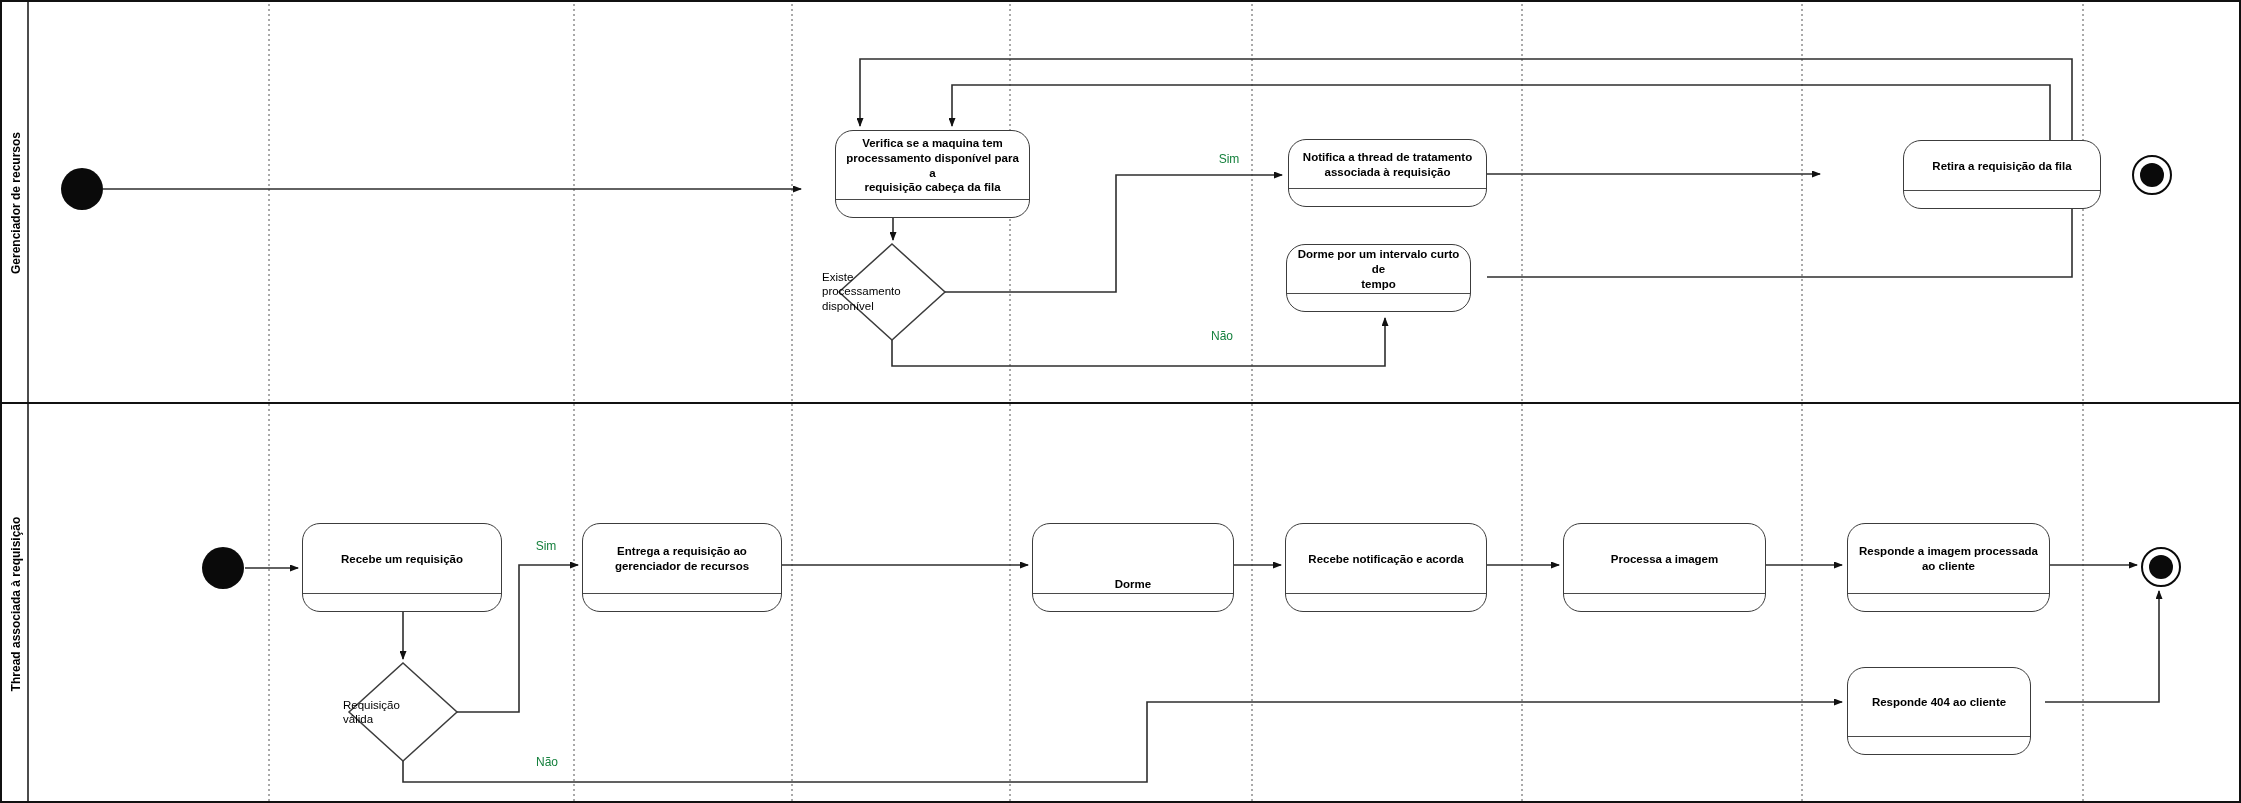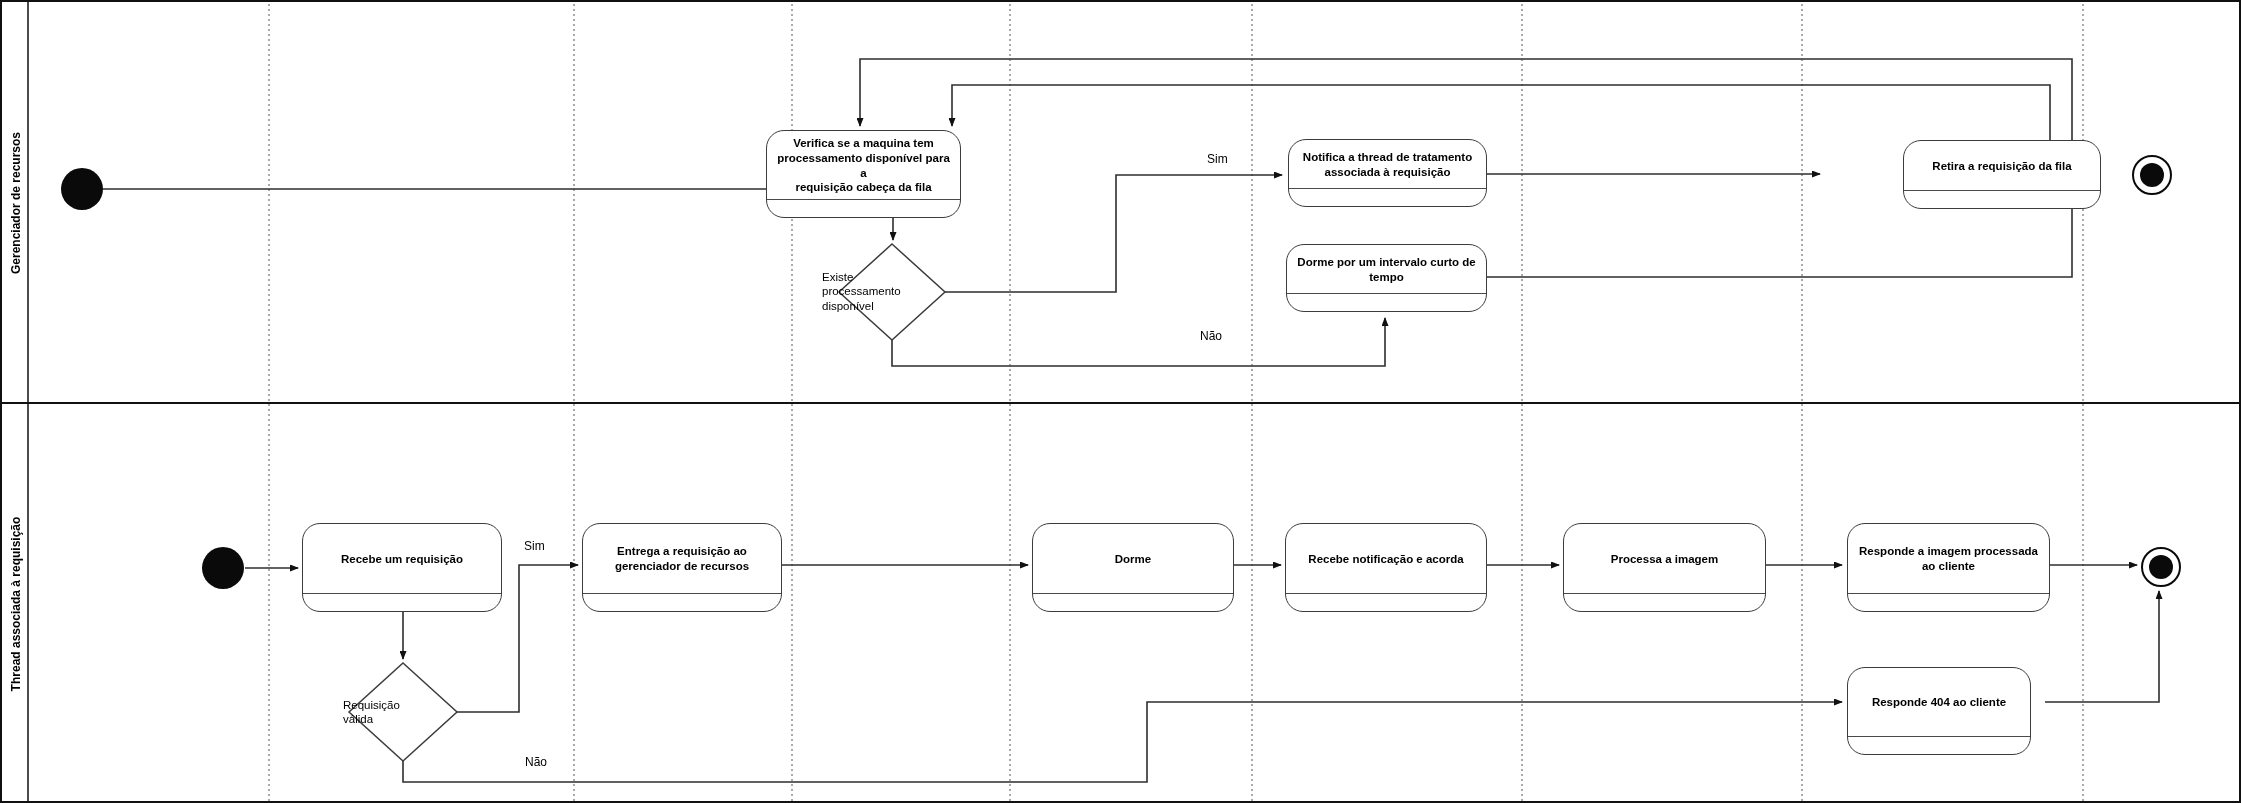--- a/index.html
+++ b/index.html
@@ -41,22 +41,23 @@
   .node-label{white-space:pre-line;}
   .decision-label{
     position:absolute;
     text-align:left;
     font-size:11.5px;font-weight:normal;color:#000;
     line-height:1.25;
     white-space:pre-line;
   }
   .edge-label{
     position:absolute;
-    font-size:12px;color:#000000;
+    font-size:12px;color:#15803d;
     white-space:nowrap;
+    text-align:center;
   }
   .start-node{
     position:absolute;width:42px;height:42px;border-radius:50%;
     background:#0a0a0a;
   }
   .final-node{
     position:absolute;width:40px;height:40px;border-radius:50%;
     box-sizing:border-box;border:2px solid #0a0a0a;background:#fff;
     display:flex;align-items:center;justify-content:center;
   }
@@ -116,38 +117,38 @@
 
   <div class="lane-label" style="top:0;height:401px;">
     <span>Gerenciador de recursos</span>
   </div>
   <div class="lane-label" style="top:401px;height:402px;">
     <span>Thread associada à requisição</span>
   </div>
 
   <div class="start-node" style="left:59px;top:166px;"></div>
 
-  <div class="activity" style="left:764px;top:128px;width:195px;height:88px;">
+  <div class="activity" style="left:833px;top:128px;width:195px;height:88px;">
     <span class="node-label">Verifica se a maquina tem
 processamento disponível para a
 requisição cabeça da fila</span>
     <span class="sep"></span>
   </div>
 
   <div class="decision-label" style="left:820px;top:268px;width:140px;">Existe
 processamento
 disponível</div>
 
   <div class="activity" style="left:1286px;top:137px;width:199px;height:68px;">
     <span class="node-label">Notifica a thread de tratamento
 associada à requisição</span>
     <span class="sep"></span>
   </div>
 
-  <div class="activity" style="left:1284px;top:242px;width:201px;height:68px;">
+  <div class="activity" style="left:1284px;top:242px;width:185px;height:68px;border-radius:19px;">
     <span class="node-label">Dorme por um intervalo curto de
 tempo</span>
     <span class="sep"></span>
   </div>
 
   <div class="activity" style="left:1901px;top:138px;width:198px;height:69px;">
     <span class="node-label">Retira a requisição da fila</span>
     <span class="sep"></span>
   </div>
 
@@ -164,21 +165,21 @@
 
   <div class="decision-label" style="left:341px;top:696px;width:120px;">Requisição
 válida</div>
 
   <div class="activity" style="left:580px;top:521px;width:200px;height:89px;">
     <span class="node-label">Entrega a requisição ao
 gerenciador de recursos</span>
     <span class="sep"></span>
   </div>
 
-  <div class="activity" style="left:1030px;top:521px;width:202px;height:89px;">
+  <div class="activity" style="left:1030px;top:521px;width:202px;height:89px;align-items:flex-end;">
     <span class="node-label">Dorme</span>
     <span class="sep"></span>
   </div>
 
   <div class="activity" style="left:1283px;top:521px;width:202px;height:89px;">
     <span class="node-label">Recebe notificação e acorda</span>
     <span class="sep"></span>
   </div>
 
   <div class="activity" style="left:1561px;top:521px;width:203px;height:89px;">

